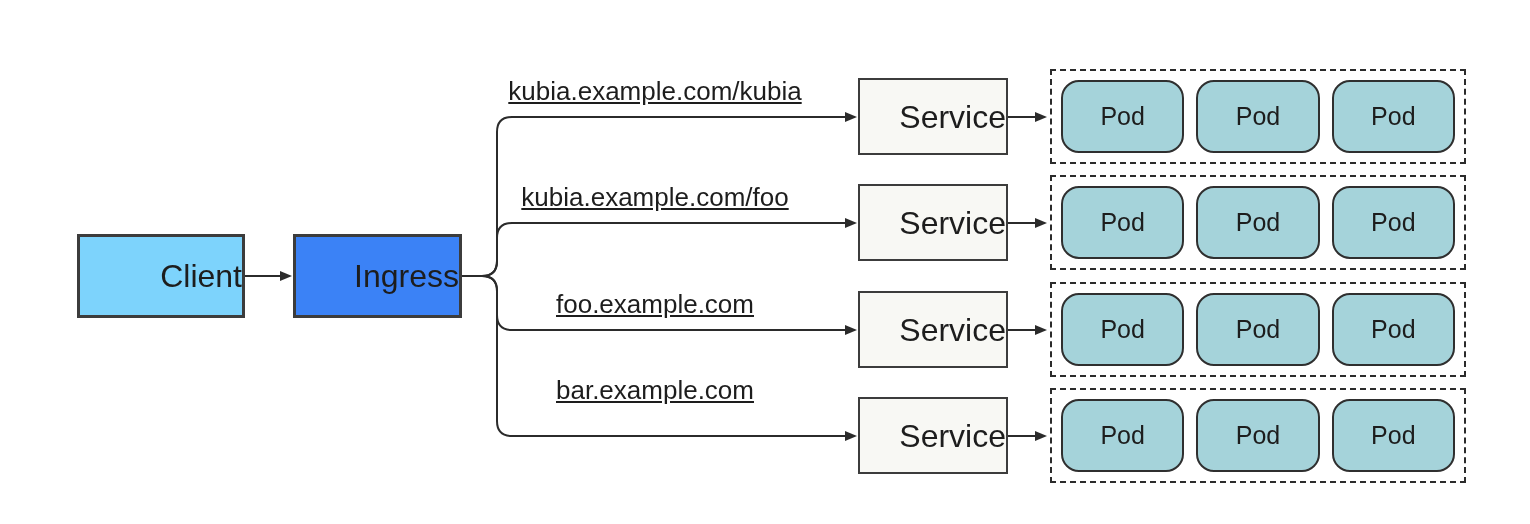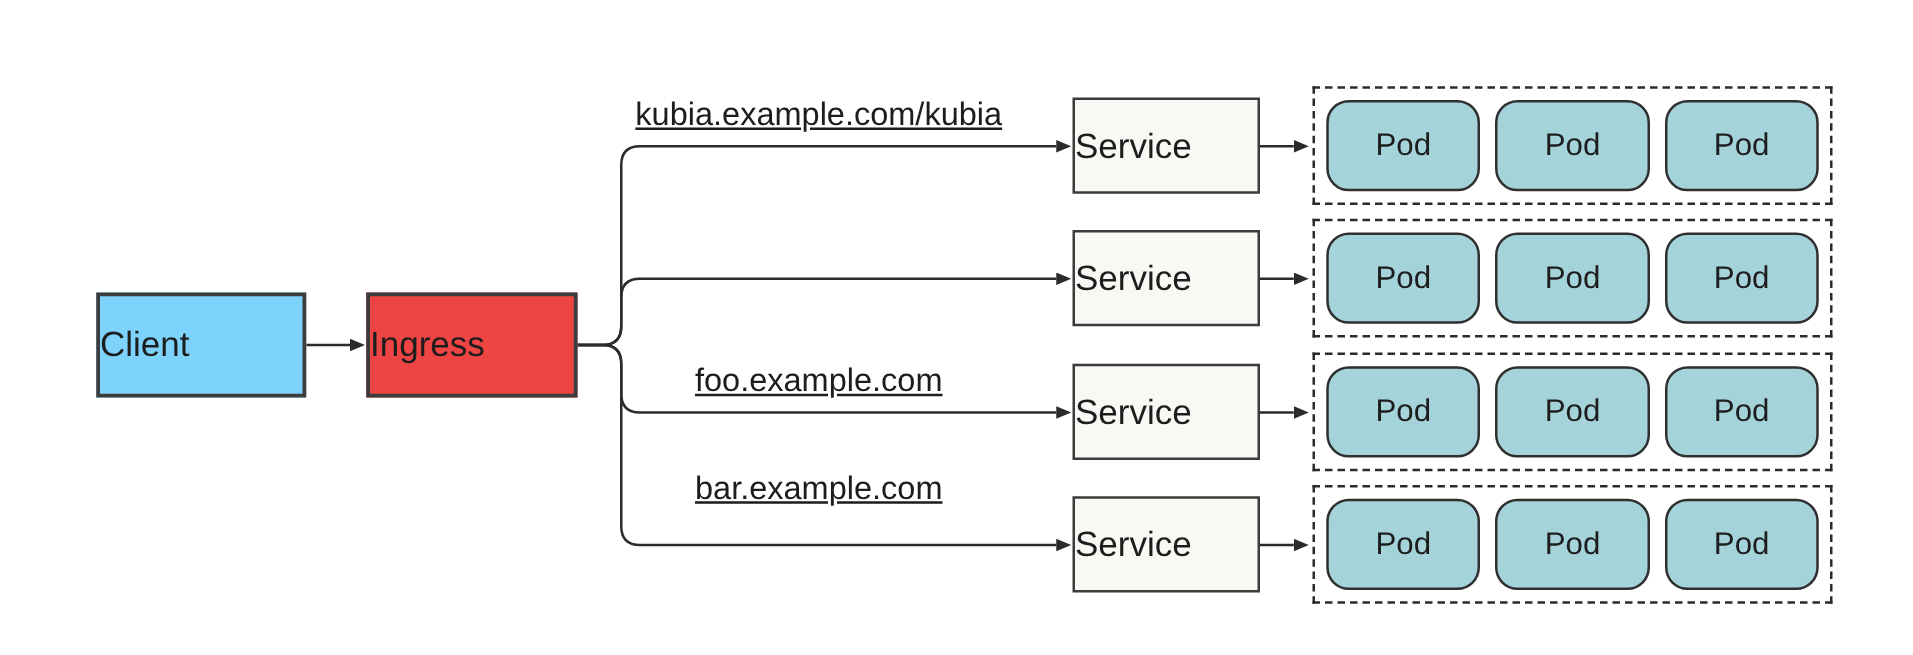--- a/index.html
+++ b/index.html
@@ -7,22 +7,22 @@
     position:relative;
     width:1530px;height:524px;
     background:#ffffff;
     font-family:"Liberation Sans", sans-serif;
     color:#1d1d1d;
     overflow:hidden;
   }
   #wires{position:absolute;left:0;top:0;width:1530px;height:524px;}
   .box{
     position:absolute;
-    display:flex;align-items:center;justify-content:flex-start;
-    font-size:28px;line-height:1;
+    display:flex;align-items:center;justify-content:flex-end;
+    font-size:32px;line-height:1;
     box-sizing:border-box;
     background:#fff;
   }
   .client{left:77px;top:234px;width:168px;height:84px;border:3px solid #3c3c3c;}
   .ingress{left:293px;top:234px;width:169px;height:84px;border:3px solid #3c3c3c;}
   .service{left:858px;width:150px;height:77px;border:2px solid #3c3c3c;}
   .pods{
     position:absolute;left:1050px;width:416px;height:95px;
     border:2px dashed #2b2b2b;
     box-sizing:border-box;
@@ -62,40 +62,41 @@
       <path d="M 1008 117 H 1035" marker-end="url(#arrow)"></path>
       <path d="M 1008 223 H 1035" marker-end="url(#arrow)"></path>
       <path d="M 1008 330 H 1035" marker-end="url(#arrow)"></path>
       <path d="M 1008 436 H 1035" marker-end="url(#arrow)"></path>
     </g>
   </svg>
 
   <div class="box client" style="background: #7dd3fc;">
     <span>Client</span>
   </div>
-  <div class="box ingress" style="background: #ef4444;">
+  <div class="box ingress" style="background: #3b82f6;">
     <span>Ingress</span>
   </div>
 
   <div class="route-label" style="top:75px">kubia.example.com/kubia</div>
   <div class="box service" style="top: 78px; background: rgb(248, 248, 244);">
     <span>Service</span>
   </div>
   <div class="pods" style="top:69px">
     <div class="pod" style="background: rgb(165, 211, 218);">
         <span>Pod</span>
       </div>
     <div class="pod" style="background: rgb(165, 211, 218);">
         <span>Pod</span>
       </div>
     <div class="pod" style="background: rgb(165, 211, 218);">
         <span>Pod</span>
       </div>
   </div>
 
+  <div class="route-label" style="top:181px">kubia.example.com/foo</div>
   <div class="box service" style="top: 184px; background: rgb(248, 248, 244);">
     <span>Service</span>
   </div>
   <div class="pods" style="top:175px">
     <div class="pod" style="background: rgb(165, 211, 218);">
         <span>Pod</span>
       </div>
     <div class="pod" style="background: rgb(165, 211, 218);">
         <span>Pod</span>
       </div>

